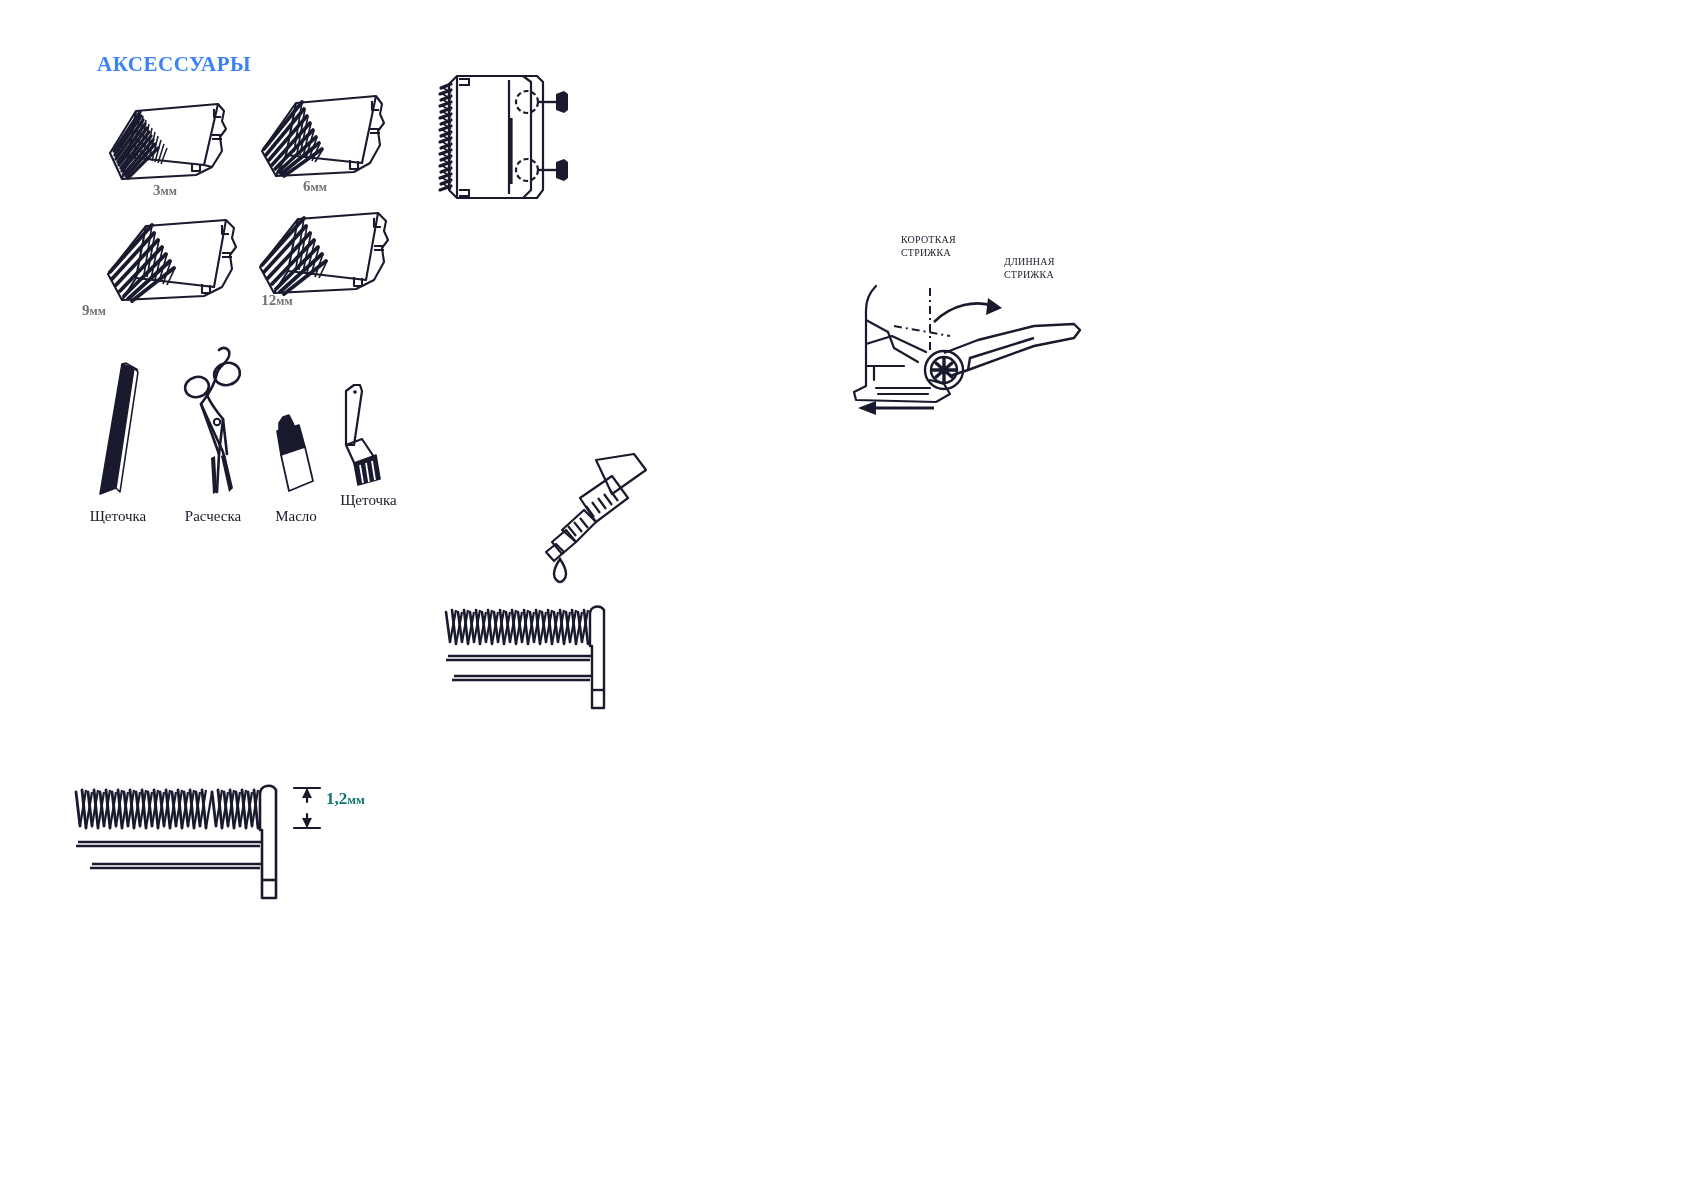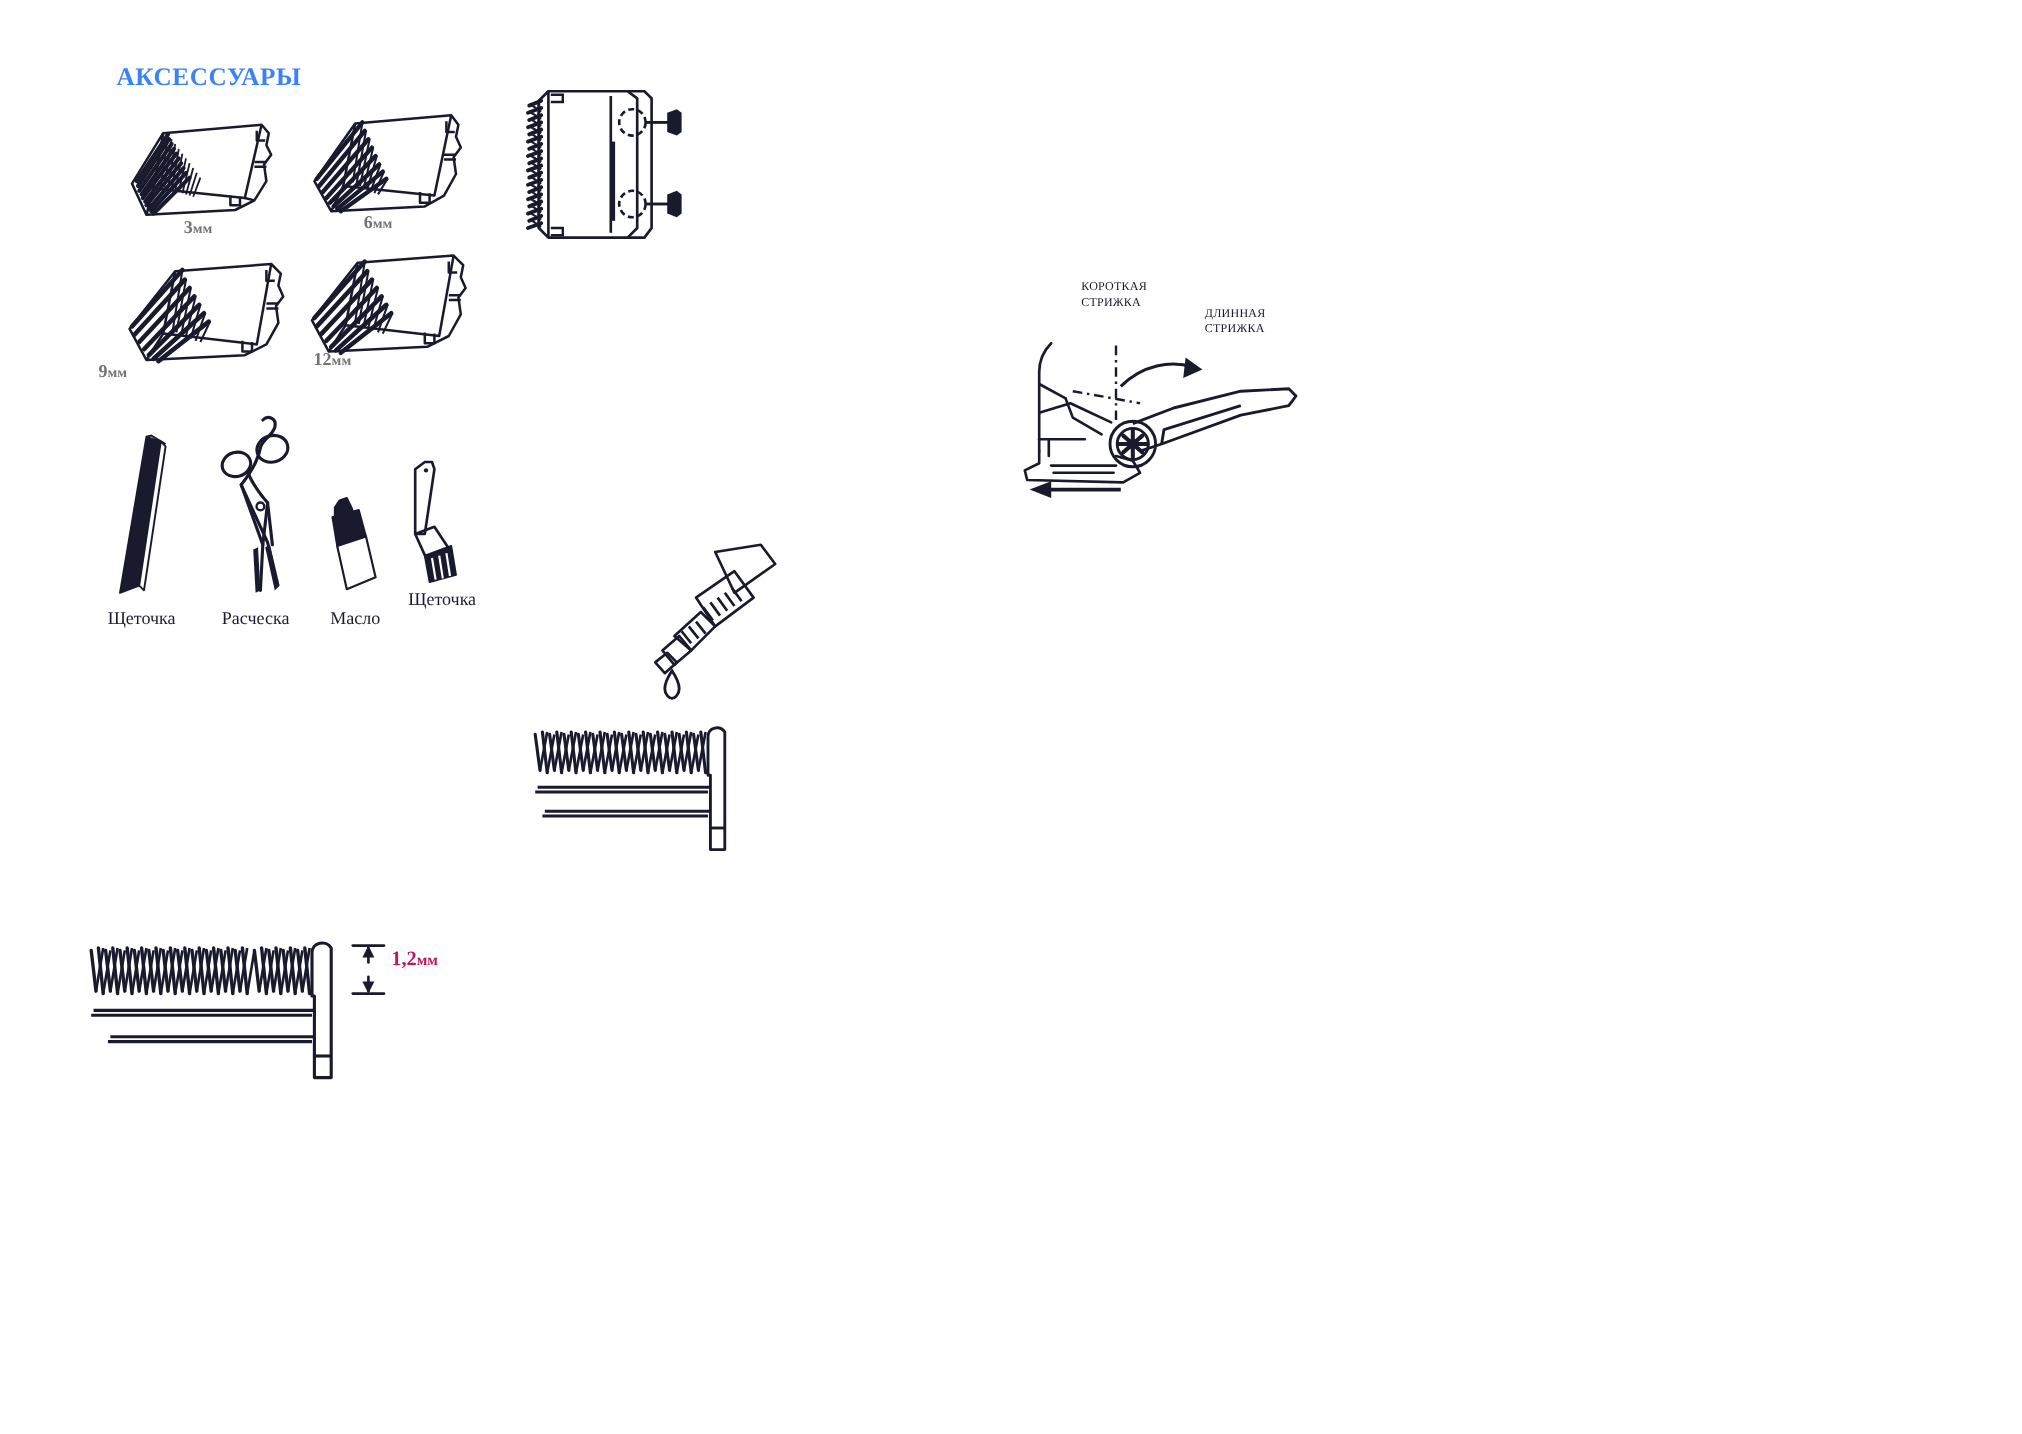--- a/index.html
+++ b/index.html
@@ -51,21 +51,21 @@
     line-height: 1.28;
     color: #1a1a2e;
     white-space: pre-line;
     letter-spacing: 0.2px;
   }
 
   .measure-label {
     font-family: "Liberation Serif", serif;
     font-weight: bold;
     font-size: 17px;
-    color: #be185d;
+    color: #0f766e;
     white-space: nowrap;
   }
   .measure-label .unit { font-size: 13px; }
 
   svg { display: block; overflow: visible; }
 </style>
 </head>
 <body>
 
 <div id="page">

